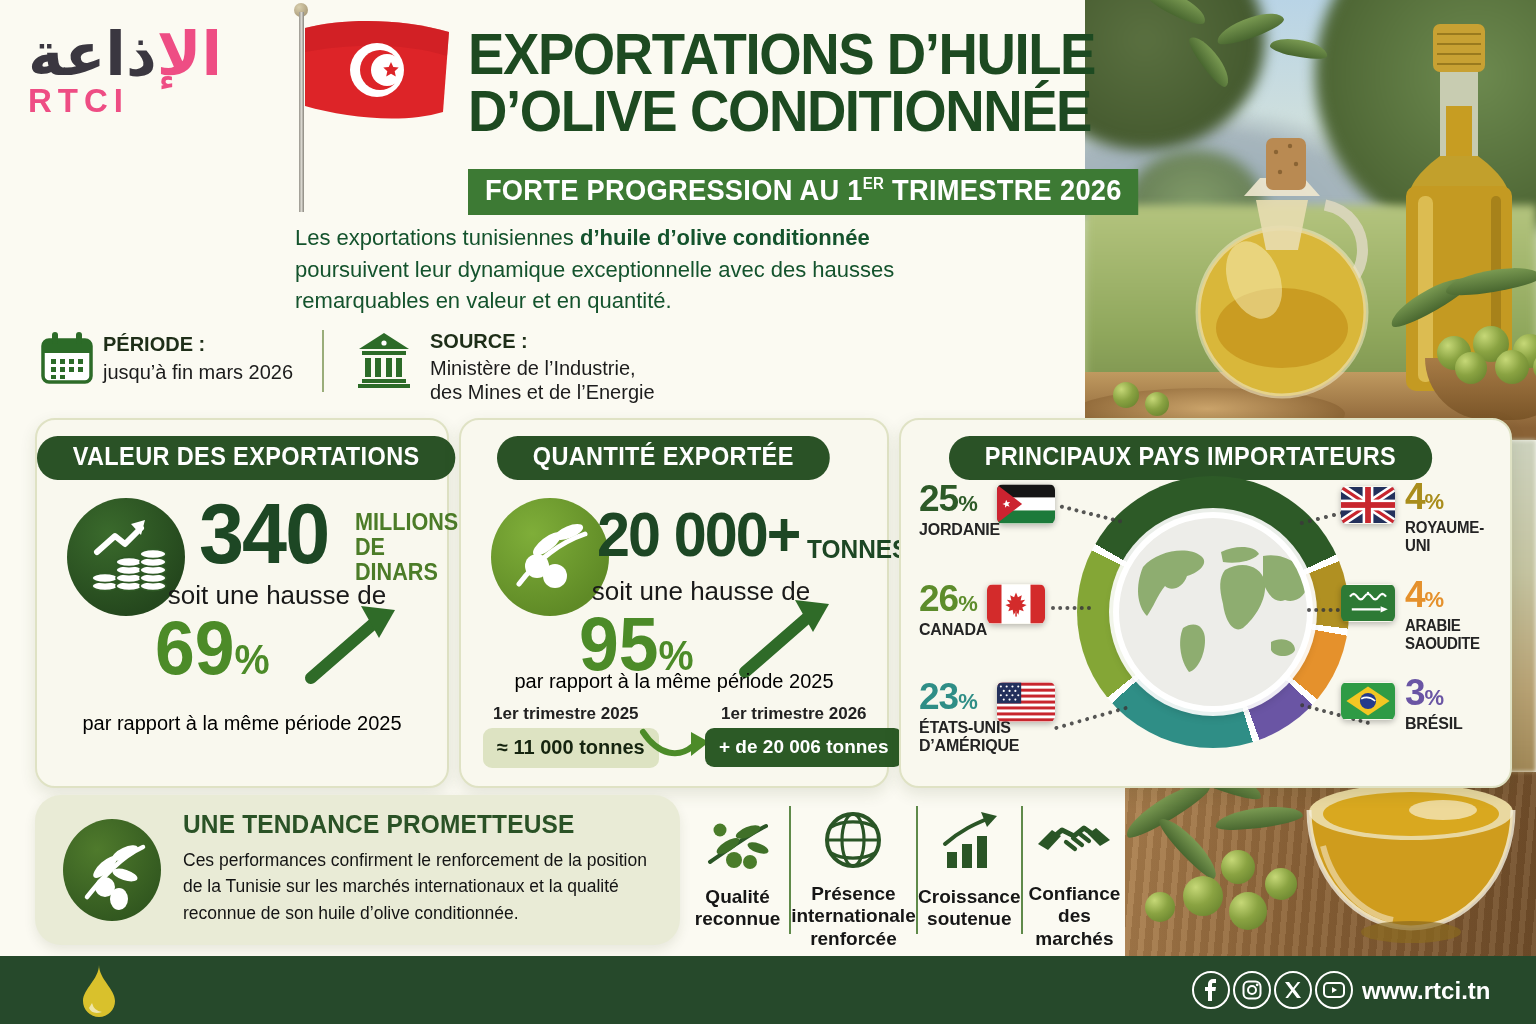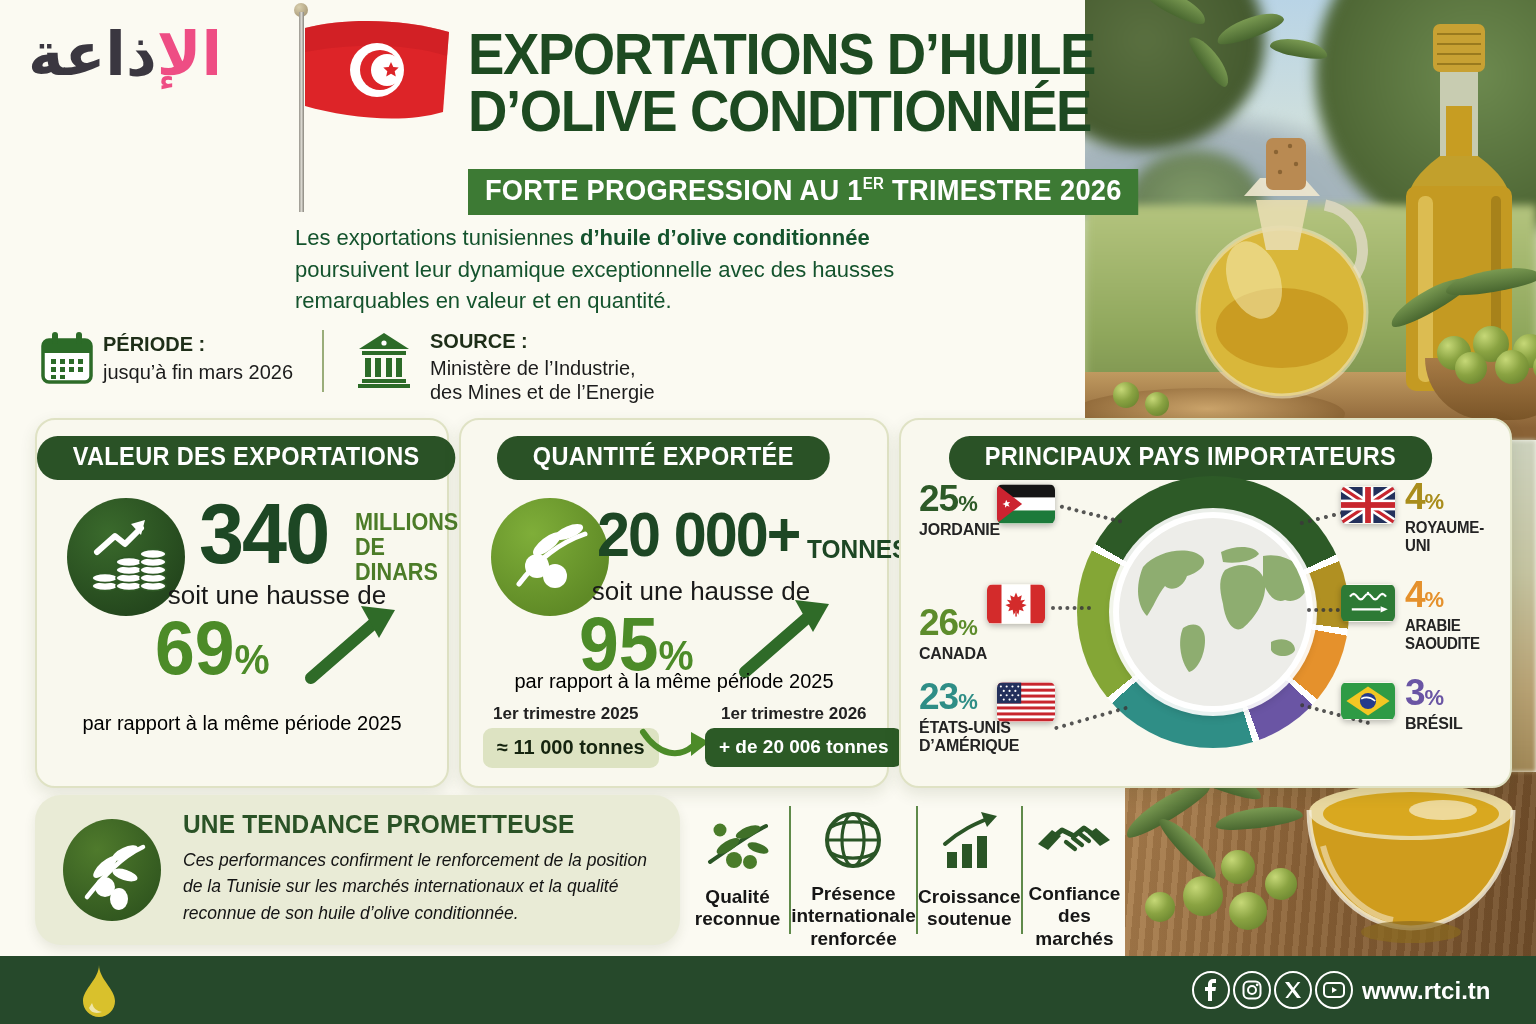--- a/index.html
+++ b/index.html
@@ -95,21 +95,21 @@
   #donut{position:absolute;left:176px;top:56px;width:272px;height:272px;border-radius:50%;}
   #globe{position:absolute;left:212px;top:92px;width:200px;height:200px;border-radius:50%;background:#fff;
          box-shadow:0 0 0 4px rgba(255,255,255,.9),0 4px 10px rgba(0,0,0,.18);}
 
   
   #tendance{left:35px;top:795px;width:645px;height:150px;background:#e9ebd6;border-radius:26px;
             box-shadow:0 5px 12px rgba(60,70,30,.10);}
   #tendance .circle{position:absolute;left:28px;top:24px;width:98px;height:102px;border-radius:50%;
             background:radial-gradient(circle at 35% 30%,#4f7a2c,#31571f 78%);}
   #tendance h3{position:absolute;left:148px;top:14px;font-size:26px;color:#2a5226;letter-spacing:.2px;margin:0;}
-  #tendance p{position:absolute;left:148px;top:52px;width:488px;font-size:17.5px;line-height:1.5;color:#141414;margin:0;font-style:italic;}
+  #tendance p{position:absolute;left:148px;top:52px;width:488px;font-size:17.5px;line-height:1.5;color:#141414;margin:0;}
 
   
   #values-row{left:686px;top:800px;width:440px;height:150px;display:flex;}
   .vcell{flex:1;display:flex;flex-direction:column;align-items:center;padding-top:6px;}
   .vcell .vicon{height:72px;display:flex;align-items:center;}
   .vcell .vlabel{font-size:19px;font-weight:700;color:#161616;text-align:center;line-height:1.18;margin-top:8px;}
   .vdiv{width:2px;background:#5f8a4a;height:128px;margin-top:6px;}
 
   
   #footer{left:0;top:956px;width:1536px;height:68px;background:#26492b;z-index:5;}
@@ -201,20 +201,21 @@
     <path d="M16 34 C16 100 64 152 118 152 C172 152 220 100 220 34" fill="none" stroke="#f4efdd" stroke-width="5" opacity=".8"></path>
     <path d="M30 70 C40 110 70 138 100 144" fill="none" stroke="#ffffff" stroke-width="6" opacity=".45"></path>
     <ellipse cx="118" cy="156" rx="50" ry="11" fill="#8a6a20" opacity=".7"></ellipse>
     <ellipse cx="150" cy="34" rx="34" ry="10" fill="#f7eecd" opacity=".7"></ellipse>
   </svg>
 </div>
 <div id="sliver" class="abs"></div>
 
 <div id="logo" class="abs z2">
   <div class="ar"><span class="pink">الإ</span><span class="dark">ذاعة</span></div>
+  <div class="latin">RTCI</div>
 </div>
 
 <div id="pole-ball" class="abs z2"></div>
 <div id="pole" class="abs z2"></div>
 <svg id="flag" class="abs z2" width="150" height="112" viewBox="0 0 150 112">
   <path d="M2 12 C40 2 100 2 146 16 L140 96 C100 108 44 102 2 90 Z" fill="#dd2428"></path>
   <path d="M2 12 C40 2 100 2 146 16 L144 40 C100 26 44 28 2 36 Z" fill="#c91d22" opacity=".55"></path>
   <circle cx="74" cy="54" r="27" fill="#fff"></circle>
   <circle cx="77" cy="54" r="20" fill="#dd2428"></circle>
   <circle cx="84" cy="54" r="16" fill="#fff"></circle>
@@ -337,21 +338,21 @@
   </div>
   <div class="flagbox" style="left:96px;top:64px;">
     <svg width="58" height="40" viewBox="0 0 60 40">
       <rect width="60" height="13.4" fill="#151515"></rect>
         <rect y="13.4" width="60" height="13.3" fill="#fff"></rect>
         <rect y="26.7" width="60" height="13.3" fill="#1c7a3a"></rect>
       <polygon points="0,0 26,20 0,40" fill="#cc2330"></polygon>
       <path d="M9.5 15.5 L10.7 18.3 L13.7 17.9 L11.6 20.1 L13 22.8 L10.2 21.7 L8.3 24 L8.4 21 L5.6 20 L8.4 19 Z" fill="#fff"></path>
     </svg>
   </div>
-  <div class="pct-row" style="left:18px;top:160px;margin-top:24px;">
+  <div class="pct-row" style="left:18px;top:160px;">
     <div class="pct-big" style="color: rgb(93, 140, 43);"><span>26</span><span class="pct">%</span></div>
     <div class="country">CANADA</div>
   </div>
   <div class="flagbox" style="left:86px;top:164px;">
     <svg width="58" height="40" viewBox="0 0 60 40">
       <rect width="60" height="40" fill="#fff"></rect>
         <rect width="15" height="40" fill="#d32b2b"></rect>
         <rect x="45" width="15" height="40" fill="#d32b2b"></rect>
       <path d="M30 8 L32 13 L36 11 L34.8 16.5 L39.5 15.5 L36 19.5 L41 21 L36.5 23.5 L38 27.5 L33.5 26 L32.5 31 L30 27.5 L27.5 31 L26.5 26 L22 27.5 L23.5 23.5 L19 21 L24 19.5 L20.5 15.5 L25.2 16.5 L24 11 L28 13 Z" fill="#d32b2b"></path>
       <rect x="29.3" y="28" width="1.5" height="5" fill="#d32b2b"></rect>

